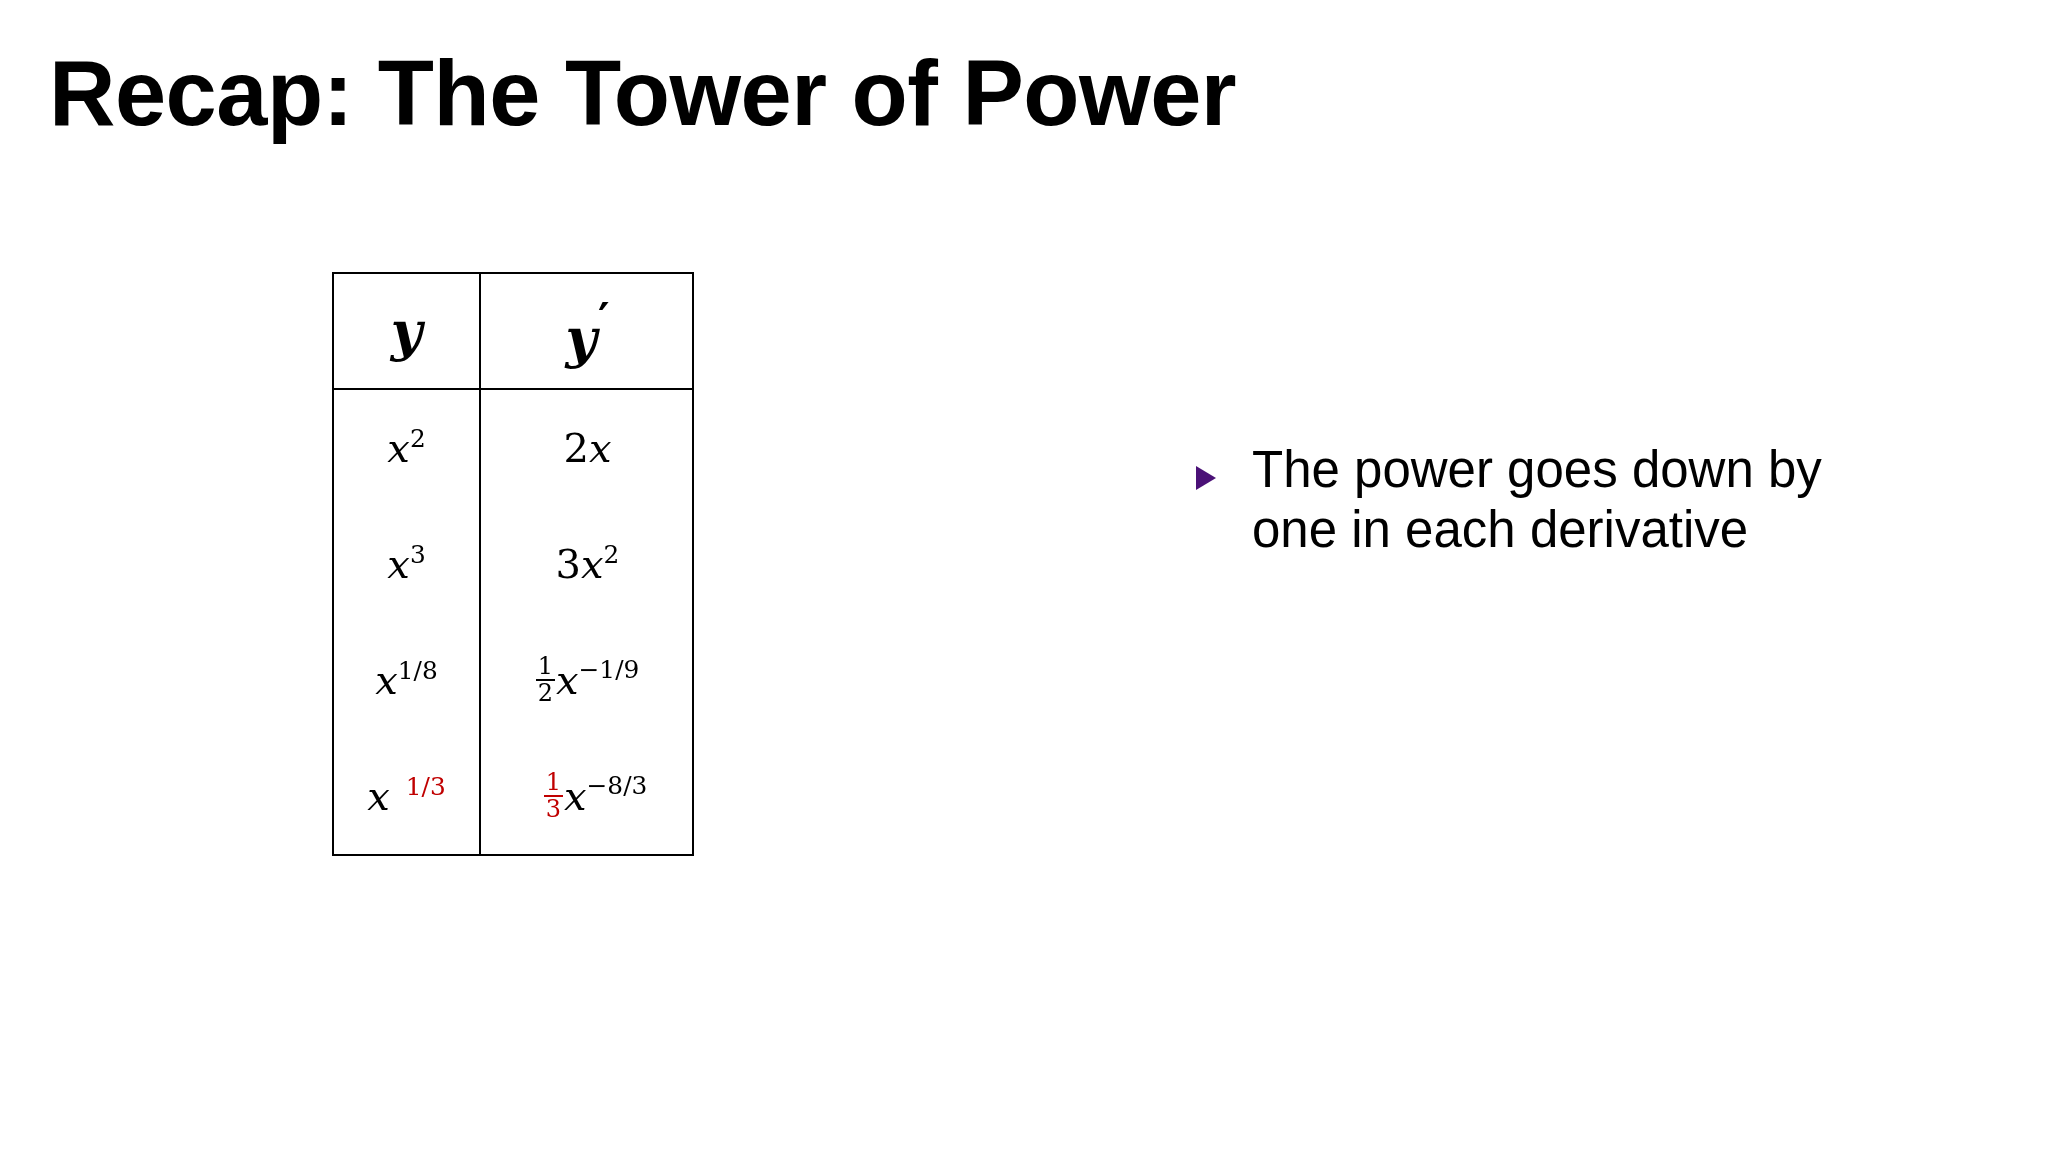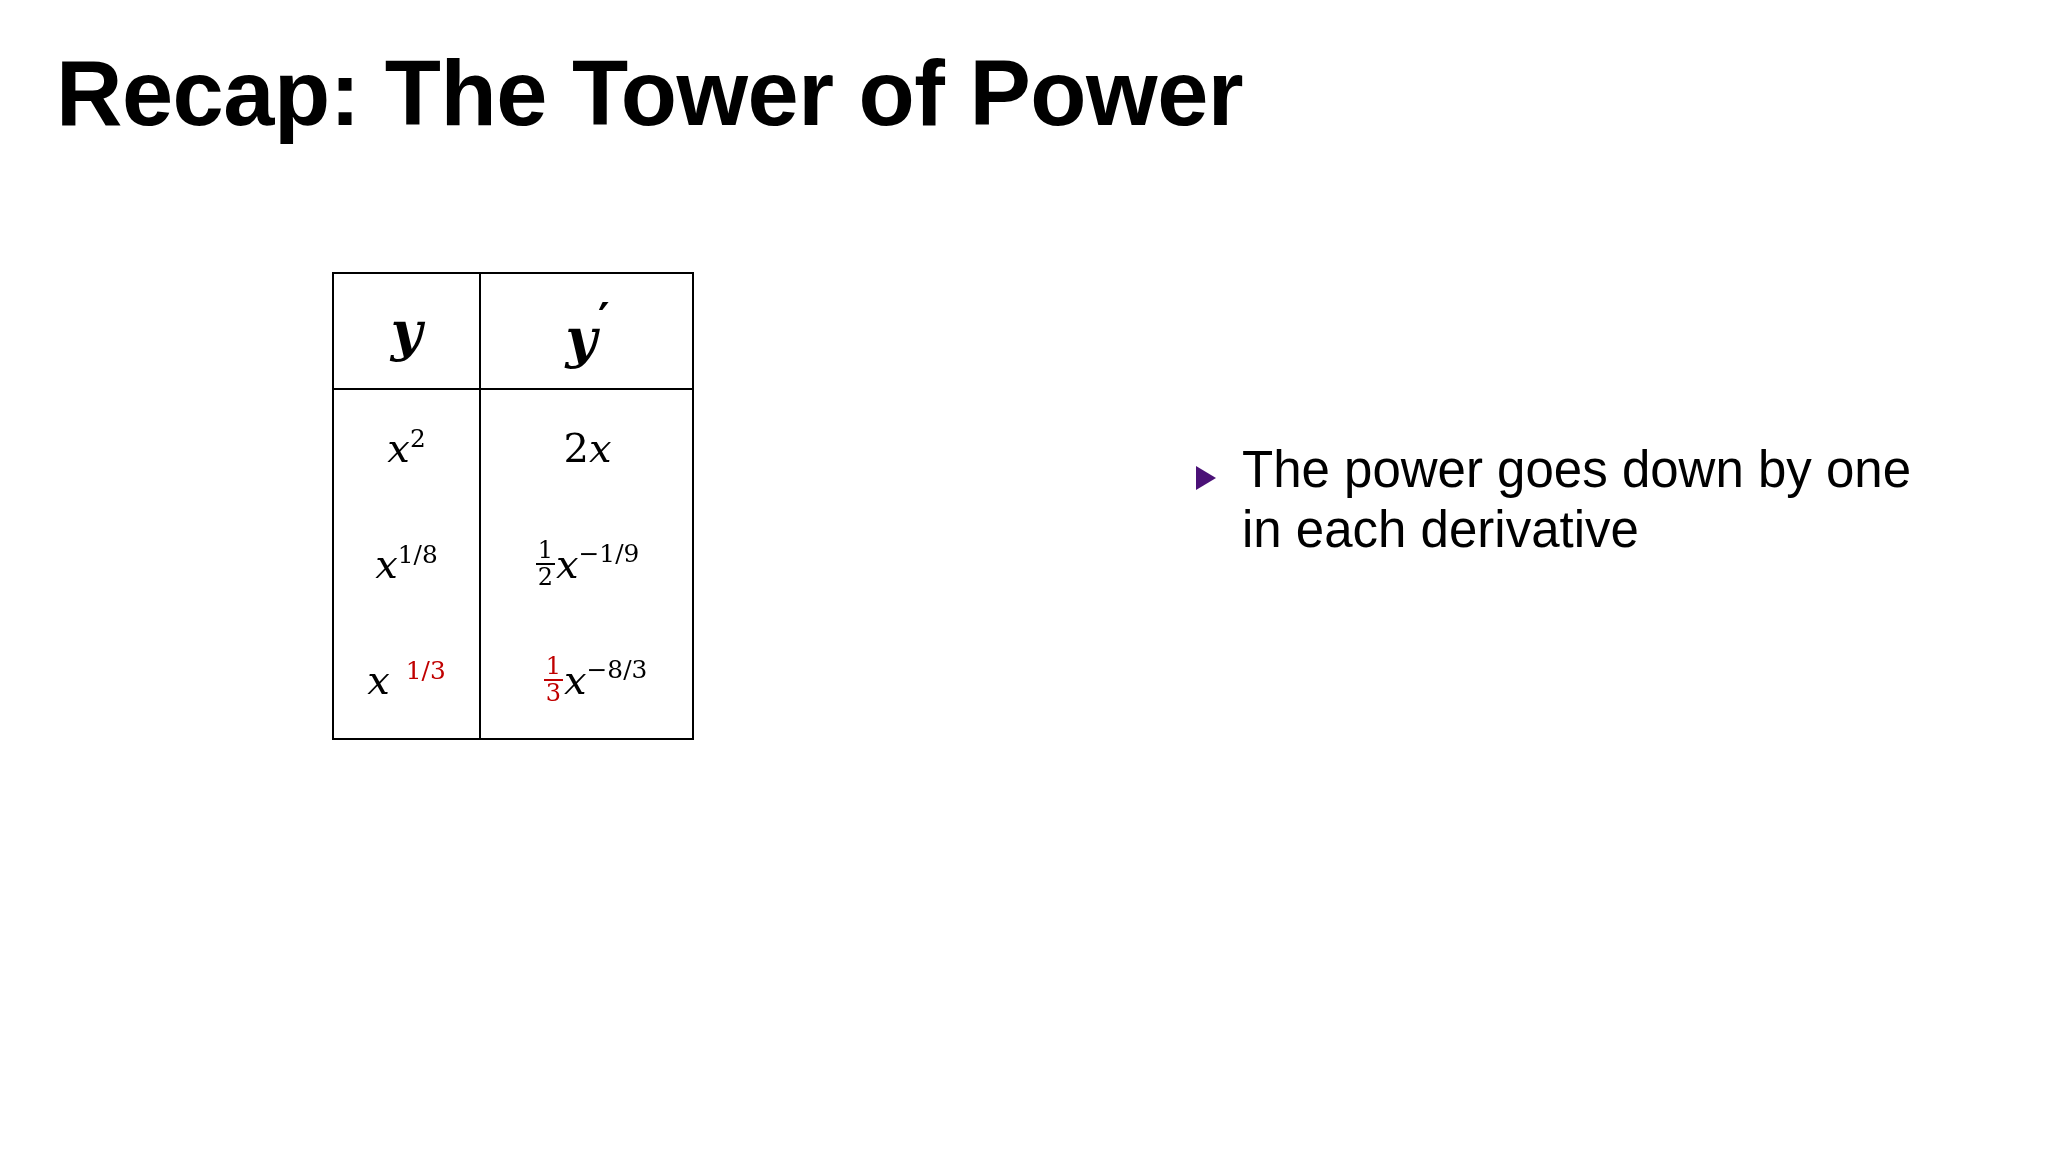--- a/index.html
+++ b/index.html
@@ -12,21 +12,21 @@
     height: 1152px;
     position: relative;
     overflow: hidden;
     font-family: "Liberation Sans", sans-serif;
     color: #000000;
   }
 
   
   #slide-title {
     position: absolute;
-    left: 56px;
+    left: 49px;
     top: 44px;
     font-family: "Liberation Sans", sans-serif;
     font-weight: bold;
     font-size: 92px;
     line-height: 1.08;
     letter-spacing: -0.5px;
     color: #000000;
     white-space: nowrap;
   }
 
@@ -119,21 +119,21 @@
   
   #bullet-block {
     position: absolute;
     left: 1196px;
     top: 440px;
     width: 720px;
   }
   .bullet-row {
     display: flex;
     align-items: flex-start;
-    gap: 26px;
+    gap: 36px;
   }
   .bullet-marker {
     flex: 0 0 auto;
     width: 0;
     height: 0;
     margin-top: 26px;
     border-left: 20px solid #4B1177;
     border-top: 12px solid transparent;
     border-bottom: 12px solid transparent;
   }
@@ -170,20 +170,28 @@
 
       <tr>
         <td class="col-div">
           <span class="math"><span class="var">x</span><span class="sup">2</span></span>
         </td>
         <td>
           <span class="math"><span class="num">2</span><span class="var">x</span></span>
         </td>
       </tr>
 
+      <tr>
+        <td class="col-div">
+          <span class="math"><span class="var">x</span><span class="sup">3</span></span>
+        </td>
+        <td>
+          <span class="math"><span class="num">3</span><span class="var">x</span><span class="sup">2</span></span>
+        </td>
+      </tr>
 
       <tr>
         <td class="col-div">
           <span class="math"><span class="var">x</span><span class="sup">1/8</span></span>
         </td>
         <td>
           <span class="math"><span class="frac"><span class="n">1</span><span class="d">2</span></span><span class="var">x</span><span class="sup">−1/9</span></span>
         </td>
       </tr>
 

